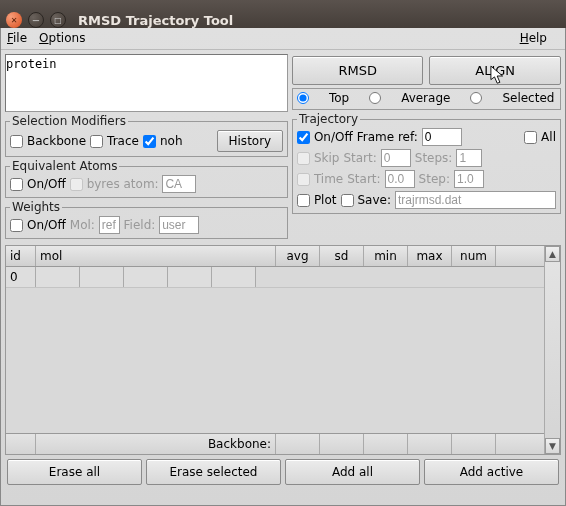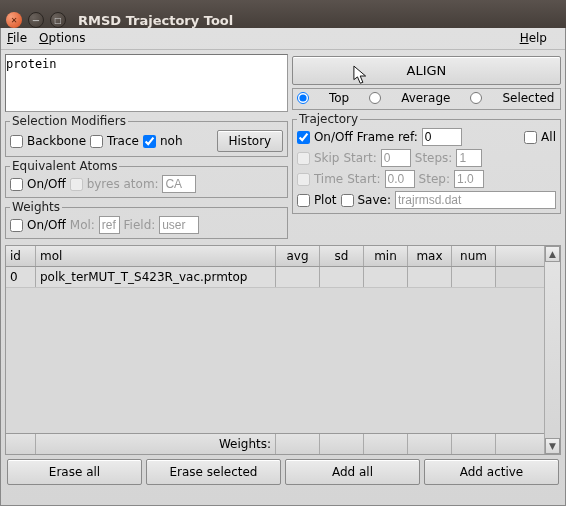--- a/index.html
+++ b/index.html
@@ -210,20 +210,21 @@
             <input type="text" class="field" style="width: 21px;" disabled="" value="ref">
             <label>Field:</label>
             <input type="text" class="field" style="width: 40px;" disabled="" value="user">
           </span>
         </div>
       </fieldset>
     </div>
 
     <div class="rightcol">
       <div class="row" style="gap:6px; height:32px;">
+        <div class="btn big">RMSD</div>
         <div class="btn big" style="position:relative">
           <span>ALIGN</span>
           <svg class="cursor" style="left:60px; top:8px" viewBox="0 0 20 24">
             <path d="M1 1 L1 16 L5 13 L8 20 L11 19 L8 12 L14 12 Z" fill="#fff" stroke="#000" stroke-width="1"></path>
           </svg>
         </div>
       </div>
 
       <fieldset>
         <div class="row" style="gap:20px">
@@ -282,31 +283,30 @@
           <div class="th col-mol">mol</div>
           <div class="th col-avg">avg</div>
           <div class="th col-sd">sd</div>
           <div class="th col-min">min</div>
           <div class="th col-max">max</div>
           <div class="th col-num">num</div>
         </div>
         <div class="tbody">
           <div class="trow">
             <div class="td col-id">0</div>
-            <div class="td col-mol">polk_terMUT_T_S423R_vac.prmtop</div>
             <div class="td col-avg"></div>
             <div class="td col-sd"></div>
             <div class="td col-min"></div>
             <div class="td col-max"></div>
             <div class="td col-num"></div>
           </div>
         </div>
         <div class="tfoot">
           <div class="td col-id"></div>
-          <div class="td col-mol">Weights:</div>
+          <div class="td col-mol">Backbone:</div>
           <div class="td col-avg"></div>
           <div class="td col-sd"></div>
           <div class="td col-min"></div>
           <div class="td col-max"></div>
           <div class="td col-num"></div>
         </div>
       </div>
       <div class="scrollbar-v">
         <div class="sb-btn">▲</div>
         <div class="sb-track"></div>

